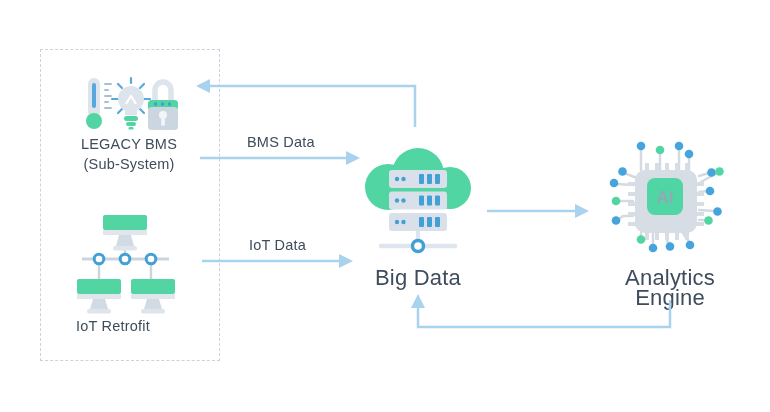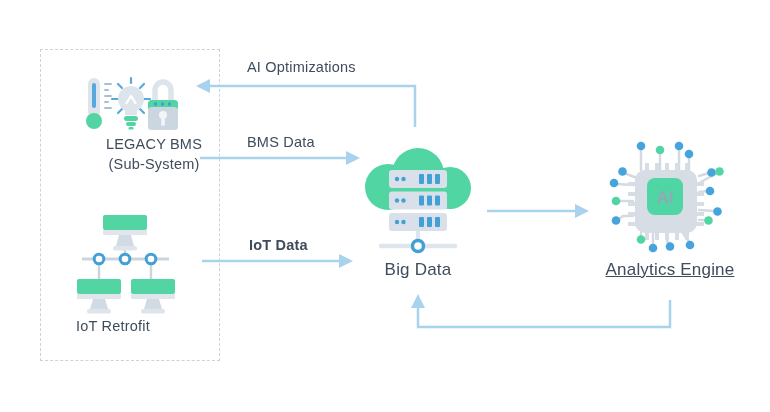--- a/index.html
+++ b/index.html
@@ -9,21 +9,21 @@
   }
   .abs{position:absolute;}
   .dashed-box{
     position:absolute;left:40px;top:49px;width:178px;height:310px;
     border:1px dashed #c7d4de;background:transparent;
   }
   .node-label{
     position:absolute;text-align:center;color:#3e4c5c;
     font-size:14.5px;line-height:20px;letter-spacing:.2px;
   }
-  .node-label.big{font-size:17px;}
+  .node-label.big{font-size:22px;margin-top:8px;}
   .flow-label{
     position:absolute;font-size:14.5px;color:#3e4c5c;letter-spacing:.2px;white-space:nowrap;
   }
   svg{display:block;}
 </style>
 </head>
 <body>
 
 <div class="canvas">
 
@@ -66,21 +66,21 @@
       <path d="M71 26 L71 16 A8 8 0 0 1 87 16 L87 26" fill="none" stroke="#dde4eb" stroke-width="5.5"></path>
       <rect x="64" y="26" width="30" height="11" rx="3.5" fill="#52d5a2"></rect>
       <rect x="64" y="33" width="30" height="23" rx="3.5" fill="#ccd6e0"></rect>
       <rect x="70" y="28.5" width="3" height="3" fill="#41a0d6"></rect>
       <rect x="77" y="28.5" width="3" height="3" fill="#41a0d6"></rect>
       <rect x="84" y="28.5" width="3" height="3" fill="#41a0d6"></rect>
       <circle cx="79" cy="41" r="4" fill="#f2f6f9"></circle>
       <rect x="77.2" y="43" width="3.6" height="9" rx="1.8" fill="#f2f6f9"></rect>
     </g>
   </svg>
-  <div class="node-label" style="left:40px;top:134px;width:178px;padding-left:25px;">
+  <div class="node-label" style="left:40px;top:134px;width:178px;">
     <div>LEGACY BMS</div>
     <div>(Sub-System)</div>
   </div>
 
   <svg class="abs" style="left:76px;top:213px;" width="100" height="102" viewBox="0 0 100 102">
 
     <g stroke="#ccd5de" stroke-width="2.5">
       <line x1="23" y1="46" x2="23" y2="68"></line>
       <line x1="49" y1="37" x2="49" y2="46"></line>
       <line x1="75" y1="46" x2="75" y2="68"></line>
@@ -221,21 +221,21 @@
         <circle cx="13" cy="61" r="4.3"></circle>
         <circle cx="116.5" cy="31.5" r="4.3"></circle>
       <circle cx="105.5" cy="80.5" r="4.3"></circle>
         <circle cx="38" cy="99.5" r="4.3"></circle>
     </g>
 
     <rect x="32" y="30" width="62" height="63" rx="10" fill="#d6dde5"></rect>
     <rect x="44" y="38" width="36" height="37" rx="8" fill="#4fd6a4"></rect>
     <text x="62" y="63" text-anchor="middle" font-size="17" font-weight="bold" fill="#95a7b6" font-family="Liberation Sans, DejaVu Sans, sans-serif">AI</text>
   </svg>
-  <div class="node-label big" style="left:598px;top:260px;width:144px;text-decoration:underline;">Analytics Engine</div>
+  <div class="node-label big" style="left:598px;top:260px;width:144px;">Analytics Engine</div>
 
   <svg class="abs" style="left:0;top:0;" width="770" height="412" viewBox="0 0 770 412">
 
     <g>
       <polyline points="415,127 415,86 208,86" fill="none" stroke="#a9d2ee" stroke-width="2.5"></polyline>
       <polygon points="196,86 210,79 210,93" fill="#a9d2ee"></polygon>
     </g>
 
     <g>
       <line x1="200" y1="158" x2="347" y2="158" stroke="#a9d2ee" stroke-width="2.5"></line>
@@ -251,17 +251,16 @@
       <line x1="487" y1="211" x2="576" y2="211" stroke="#a9d2ee" stroke-width="2.5"></line>
       <polygon points="589,211 575,204 575,218" fill="#a9d2ee"></polygon>
     </g>
 
     <g>
       <polyline points="670,300 670,327 418,327 418,306" fill="none" stroke="#a9d2ee" stroke-width="2.5"></polyline>
       <polygon points="418,294 411,308 425,308" fill="#a9d2ee"></polygon>
     </g>
   </svg>
 
-  <div class="flow-label" style="left:247px;top:59px;">AI Optimizations</div>
   <div class="flow-label" style="left:247px;top:134px;text-align:center;">BMS Data</div>
-  <div class="flow-label" style="left:249px;top:237px;font-weight:bold;">IoT Data</div>
+  <div class="flow-label" style="left:249px;top:237px;">IoT Data</div>
 
 </div>
 
 </body></html>

